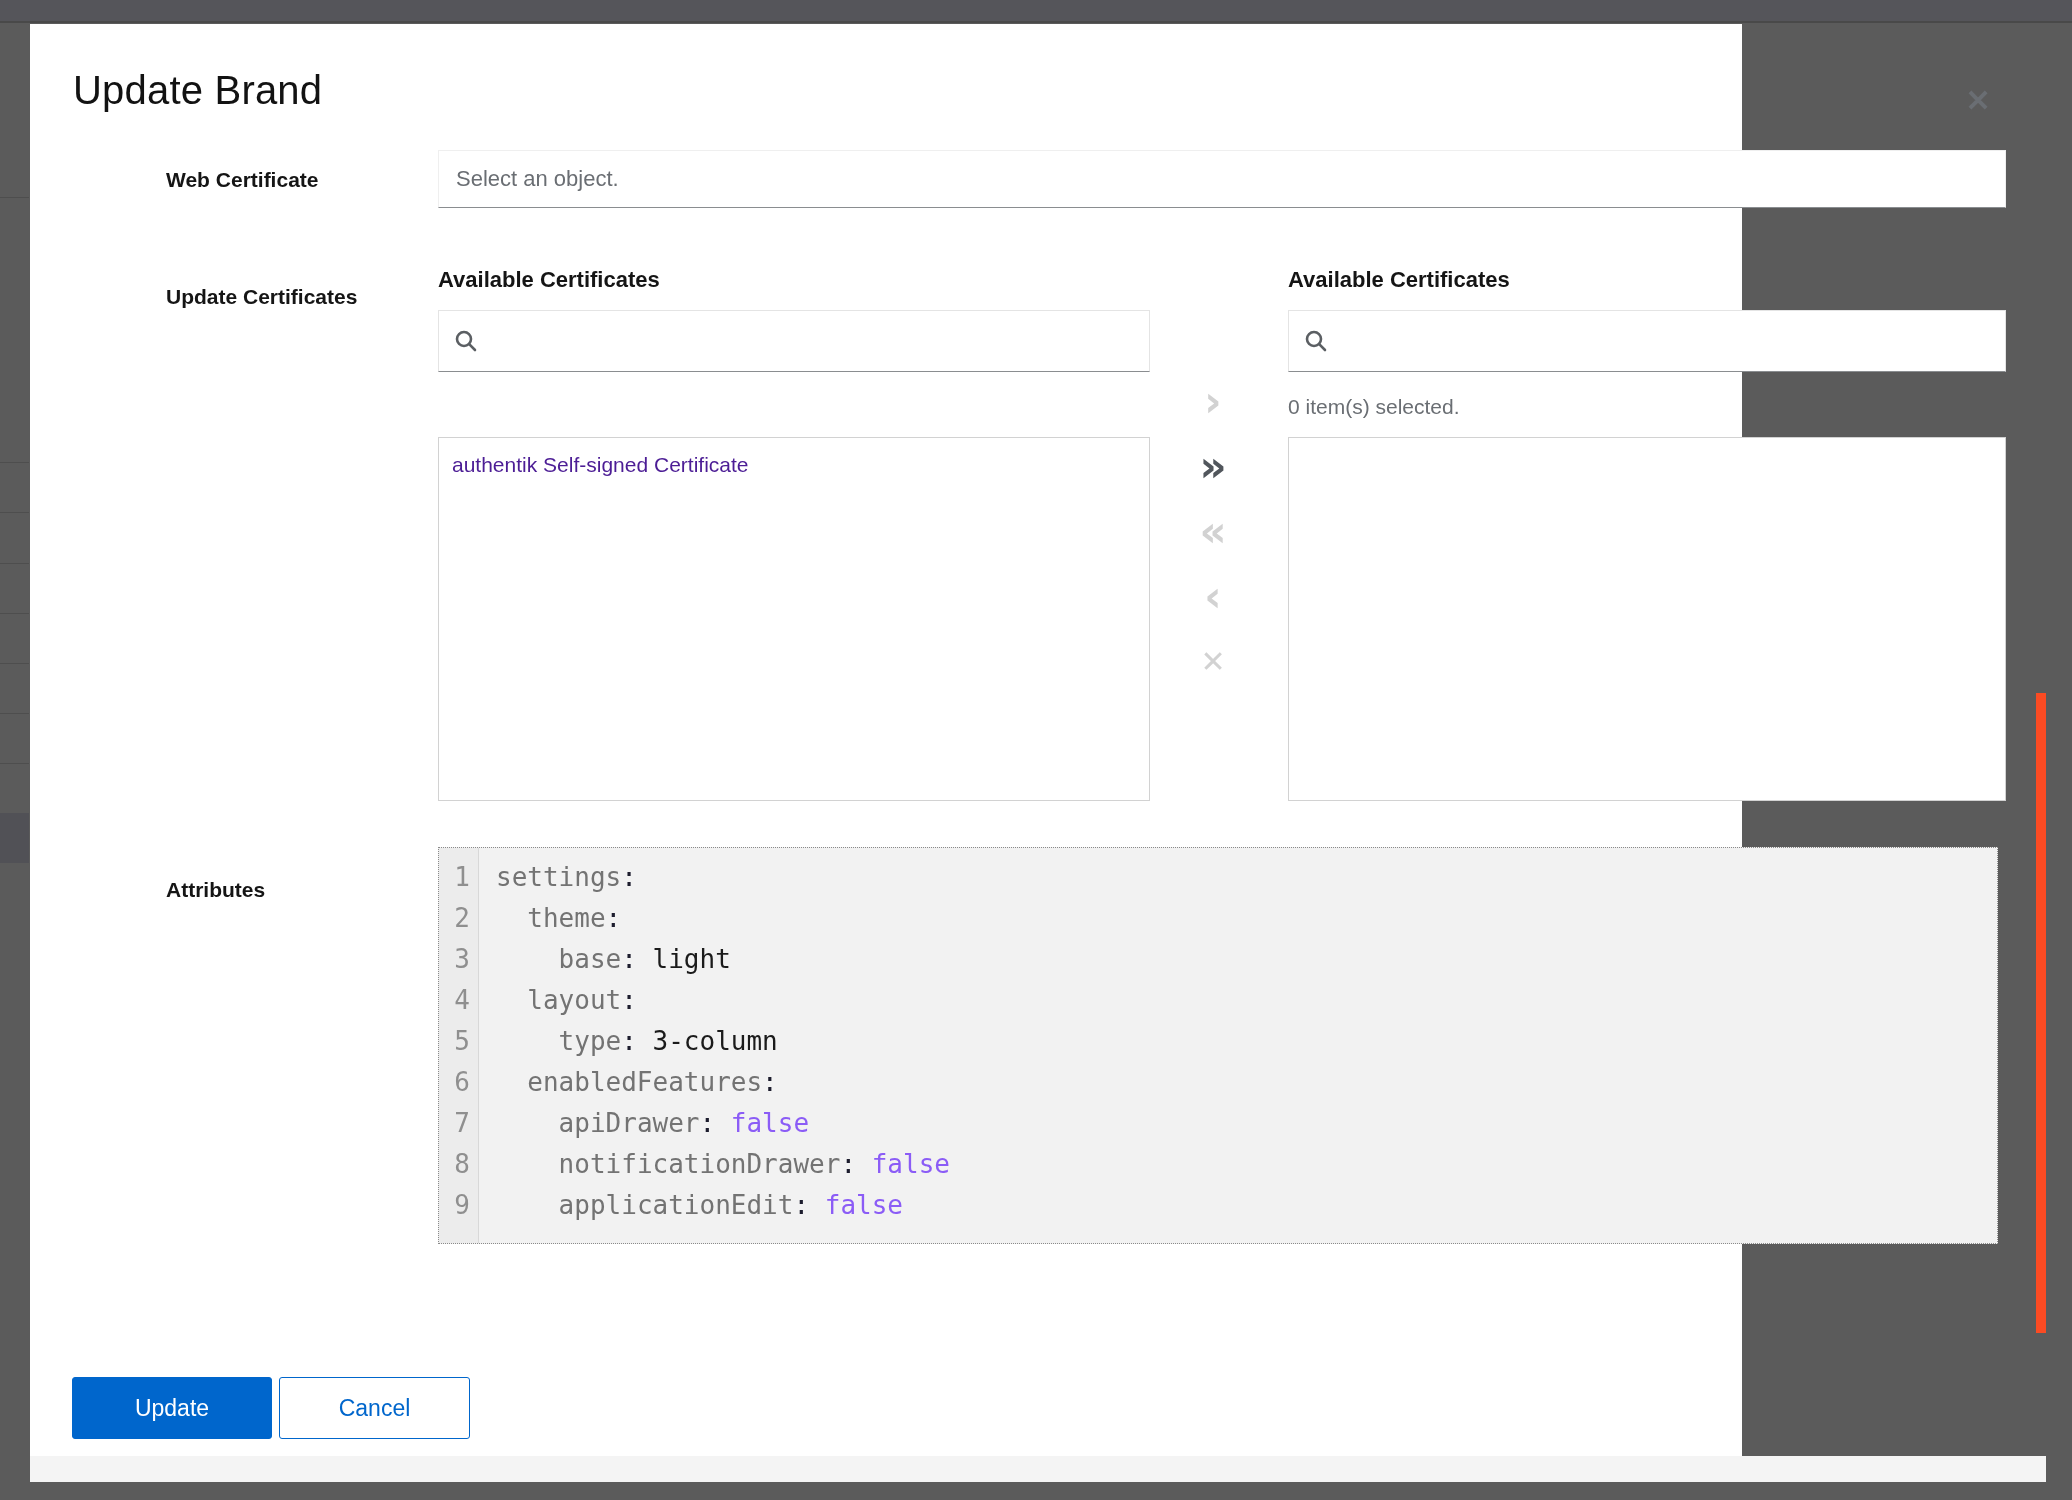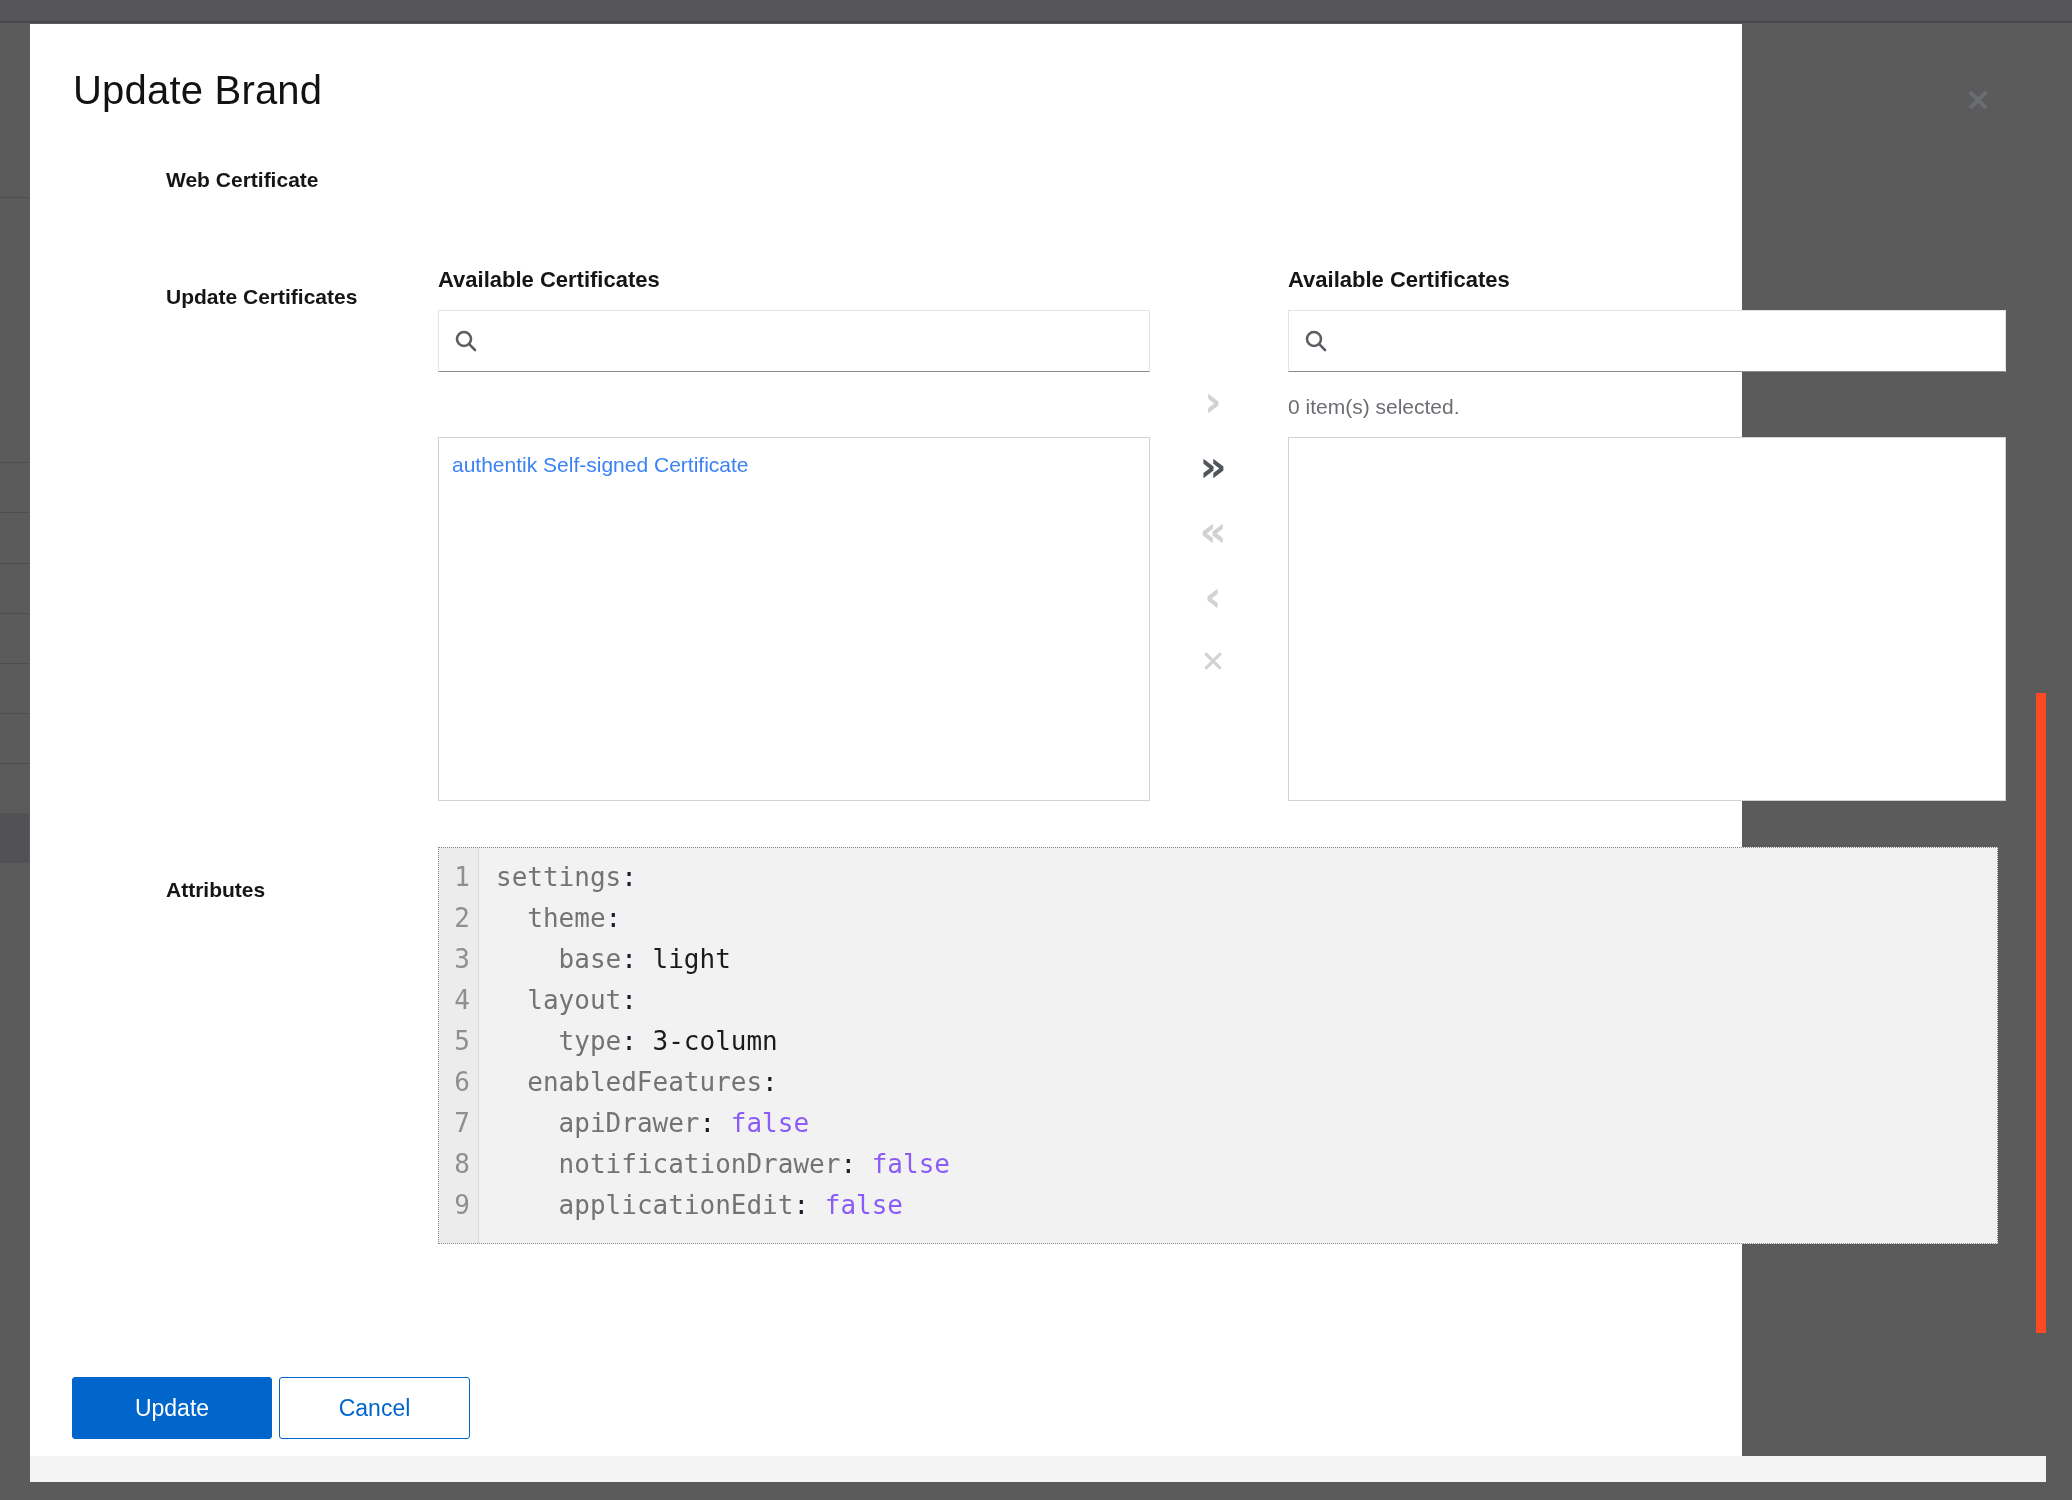--- a/index.html
+++ b/index.html
@@ -36,21 +36,21 @@
     border:1px solid #e4e4e4;border-bottom:1px solid #8a8d90;display:flex;align-items:center;padding:0 15px;gap:12px;}
   .search-box.avail{left:408px;width:712px;}
   .search-box.sel{left:1258px;width:718px;}
   .search-box input{flex:1;border:none;outline:none;font-size:22px;color:#151515;background:transparent;height:40px;
     font-family:"Liberation Sans",sans-serif;}
   .search-icon{flex:0 0 auto;display:flex;}
   .dl-status{position:absolute;left:1258px;top:371px;font-size:21px;color:#6a6e73;}
   .dual-list{position:absolute;top:413px;height:364px;box-sizing:border-box;border:1px solid #d2d2d2;background:#fff;overflow:auto;}
   .dual-list.avail{left:408px;width:712px;}
   .dual-list.sel{left:1258px;width:718px;}
-  .dual-item{padding:15px 13px;font-size:21px;color:#3b82f6;cursor:pointer;}
+  .dual-item{padding:15px 13px;font-size:21px;color:#4c1d95;cursor:pointer;}
   .xfer-col{position:absolute;left:1153px;top:348px;width:60px;display:flex;flex-direction:column;gap:5px;align-items:center;}
   .xfer{width:60px;height:60px;background:none;border:none;padding:0;display:flex;align-items:center;justify-content:center;
     font-size:42px;font-weight:700;color:#d2d2d2;line-height:1;cursor:pointer;font-family:"DejaVu Sans",sans-serif;}
   .xfer.on{color:#51565c;}
   .xfer.x-glyph{font-size:30px;}
   
   .code-editor{position:absolute;left:408px;top:823px;width:1560px;height:397px;box-sizing:border-box;
     border:1px dotted #8a8a8a;background:#f2f2f2;display:flex;overflow:hidden;
     font-family:"DejaVu Sans Mono",monospace;font-size:26px;line-height:41px;}
   .code-gutter{flex:0 0 40px;background:#ececec;border-right:1px solid #d8d8d8;text-align:right;
@@ -82,20 +82,21 @@
 <div class="strip-line" style="top:713px"></div>
 <div class="strip-line" style="top:763px"></div>
 <div class="strip-block" style="top:813px;height:50px"></div>
 <div class="bottom-shadow"></div>
 
 <div class="modal">
   <h1 class="modal-title" style="margin:0">Update Brand</h1>
   <button class="close-btn">✕</button>
 
   <div class="field-label lbl-webcert">Web Certificate</div>
+  <input class="obj-select" type="text" placeholder="Select an object." style="">
 
   <div class="field-label lbl-clientcert">Update Certificates</div>
 
   <div class="dl-heading avail">Available Certificates</div>
   <div class="dl-heading sel">Available Certificates</div>
 
   <div class="search-box avail">
     <span class="search-icon">
       <svg width="24" height="24" viewBox="0 0 24 24" fill="none">
         <circle cx="10" cy="10" r="7" stroke="#5b5f63" stroke-width="2.6"></circle>

